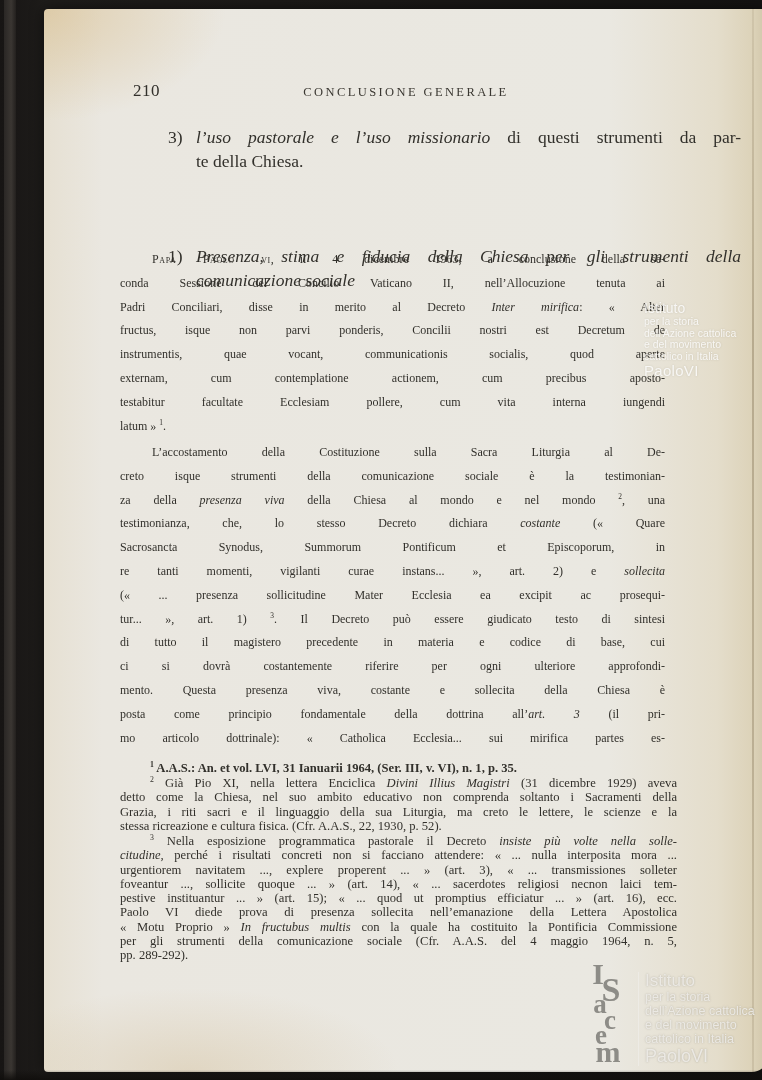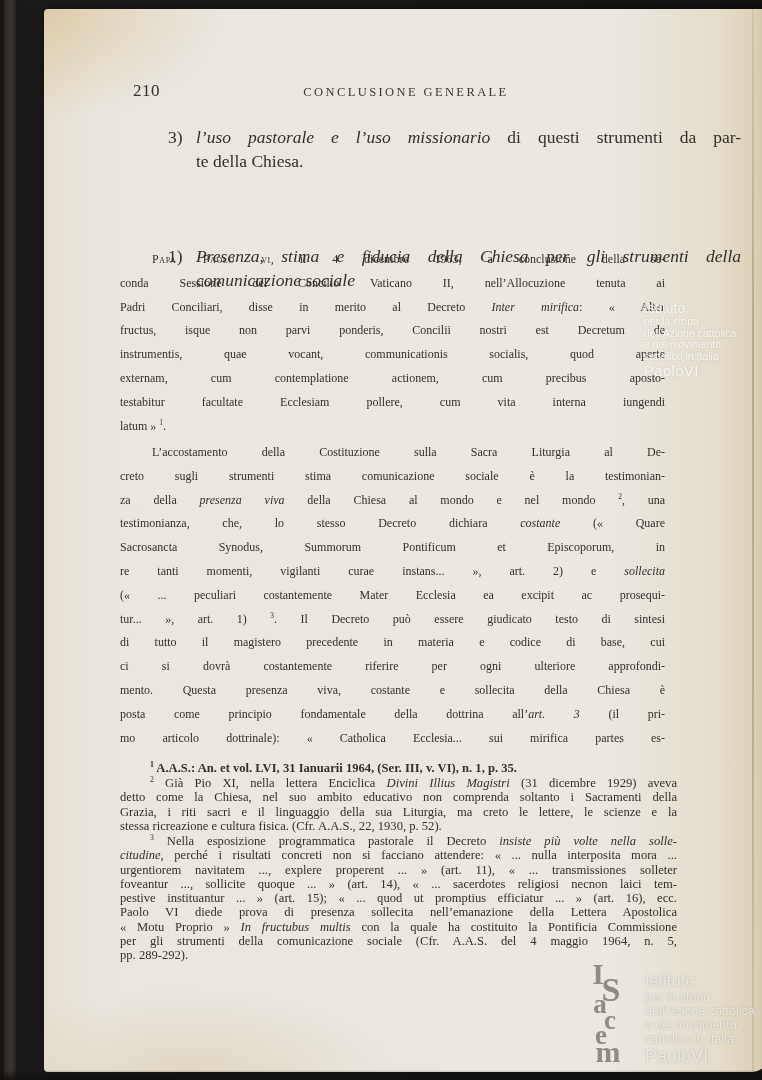--- a/index.html
+++ b/index.html
@@ -113,47 +113,47 @@
       <div class="tline">Padri Conciliari, disse in merito al Decreto <span class="seg-i">Inter mirifica</span>: « Alter</div>
       <div class="tline">fructus, isque non parvi ponderis, Concilii nostri est Decretum de</div>
       <div class="tline">instrumentis, quae vocant, communicationis socialis, quod aperte</div>
       <div class="tline">externam, cum contemplatione actionem, cum precibus aposto-</div>
       <div class="tline">testabitur facultate Ecclesiam pollere, cum vita interna iungendi</div>
       <div class="tline tlast">latum » <span class="seg-sup">1</span>.</div>
     </div>
 
   <div class="column body-text" style="top:432px;">
       <div class="tline">L’accostamento della Costituzione sulla Sacra Liturgia al De-</div>
-      <div class="tline">creto sugli strumenti stima comunicazione sociale è la testimonian-</div>
+      <div class="tline">creto isque strumenti della comunicazione sociale è la testimonian-</div>
       <div class="tline">za della <span class="seg-i">presenza viva</span> della Chiesa al mondo e nel mondo <span class="seg-sup">2</span>, una</div>
       <div class="tline">testimonianza, che, lo stesso Decreto dichiara <span class="seg-i">costante</span> (« Quare</div>
       <div class="tline">Sacrosancta Synodus, Summorum Pontificum et Episcoporum, in</div>
       <div class="tline">re tanti momenti, vigilanti curae instans... », art. 2) e <span class="seg-i">sollecita</span></div>
-      <div class="tline">(« ... peculiari costantemente Mater Ecclesia ea excipit ac prosequi-</div>
+      <div class="tline">(« ... presenza sollicitudine Mater Ecclesia ea excipit ac prosequi-</div>
       <div class="tline">tur... », art. 1) <span class="seg-sup">3</span>. Il Decreto può essere giudicato testo di sintesi</div>
       <div class="tline">di tutto il magistero precedente in materia e codice di base, cui</div>
       <div class="tline">ci si dovrà costantemente riferire per ogni ulteriore approfondi-</div>
       <div class="tline">mento. Questa presenza viva, costante e sollecita della Chiesa è</div>
       <div class="tline">posta come principio fondamentale della dottrina all’<span class="seg-i">art. 3</span> (il pri-</div>
       <div class="tline">mo articolo dottrinale): « Catholica Ecclesia... sui mirifica partes es-</div>
     </div>
 
   <div class="fncolumn footnote" style="top:752px;font-weight:bold;">
       <div class="tline tlast"><span class="seg-sup">1</span> A.A.S.: An. et vol. LVI, 31 Ianuarii 1964, (Ser. III, v. VI), n. 1, p. 35.</div>
     </div>
   <div class="fncolumn footnote" style="top:767px;">
       <div class="tline"><span class="seg-sup">2</span> Già Pio XI, nella lettera Enciclica <span class="seg-i">Divini Illius Magistri</span> (31 dicembre 1929) aveva</div>
       <div class="tline">detto come la Chiesa, nel suo ambito educativo non comprenda soltanto i Sacramenti della</div>
       <div class="tline">Grazia, i riti sacri e il linguaggio della sua Liturgia, ma creto le lettere, le scienze e la</div>
       <div class="tline tlast">stessa ricreazione e cultura fisica. (Cfr. A.A.S., 22, 1930, p. 52).</div>
     </div>
   <div class="fncolumn footnote" style="top:825px;">
       <div class="tline"><span class="seg-sup">3</span> Nella esposizione programmatica pastorale il Decreto <span class="seg-i">insiste più volte nella solle-</span></div>
       <div class="tline"><span class="seg-i">citudine,</span> perché i risultati concreti non si facciano attendere: « ... nulla interposita mora ...</div>
-      <div class="tline">urgentiorem navitatem ..., explere properent ... » (art. 11), « ... transmissiones solleter</div>
+      <div class="tline">urgentiorem navitatem ..., explere properent ... » (art. 3), « ... transmissiones solleter</div>
       <div class="tline">foveantur ..., sollicite quoque ... » (art. 14), « ... sacerdotes religiosi necnon laici tem-</div>
       <div class="tline">pestive instituantur ... » (art. 15); « ... quod ut promptius efficiatur ... » (art. 16), ecc.</div>
       <div class="tline">Paolo VI diede prova di presenza sollecita nell’emanazione della Lettera Apostolica</div>
       <div class="tline">« Motu Proprio » <span class="seg-i">In fructubus multis</span> con la quale ha costituito la Pontificia Commissione</div>
       <div class="tline">per gli strumenti della comunicazione sociale (Cfr. A.A.S. del 4 maggio 1964, n. 5,</div>
       <div class="tline tlast">pp. 289-292).</div>
     </div>
 </div>
 
 <div class="wm-mid">

